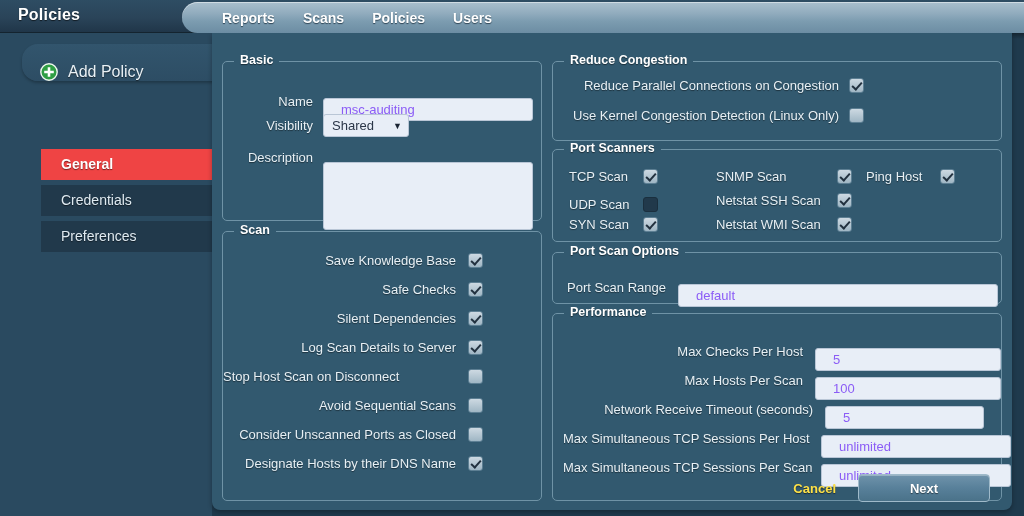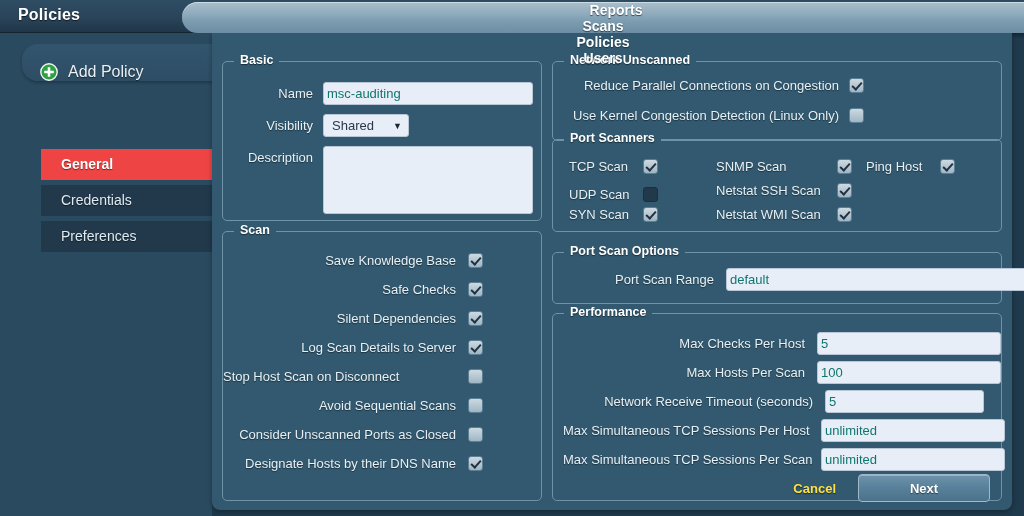--- a/index.html
+++ b/index.html
@@ -20,21 +20,21 @@
     position: absolute; left: 18px; top: 6px;
     font-size: 16px; font-weight: bold; color: #ffffff;
     text-shadow: 0 1px 1px rgba(0,0,0,.6);
     letter-spacing: .2px;
   }
   .nav-pill {
     position: absolute; left: 182px; top: 2px; width: 842px; height: 31px;
     border-radius: 16px 0 0 16px;
     background: linear-gradient(to bottom, #a9bfcd 0%, #90abbd 38%, #7c9cb0 62%, #6c8da3 100%);
     box-shadow: inset 0 1px 0 rgba(255,255,255,.45);
-    display: flex; align-items: center; flex-direction: column;
+    display: flex; align-items: center;
   }
   .nav-item {
     font-size: 14px; font-weight: bold; color: #ffffff;
     text-shadow: 0 1px 1px rgba(20,40,55,.75);
     padding: 0 14px;
     cursor: pointer;
     white-space: nowrap;
   }
   .nav-item:first-child { margin-left: 26px; }
 
@@ -113,23 +113,24 @@
     text-shadow: 0 1px 1px rgba(0,0,0,.45);
     text-align: right;
     white-space: nowrap;
   }
   .inp {
     background: #e8eef7;
     border: 1px solid #b9c6d6;
     border-radius: 3px;
     height: 23px;
     font-family: "Liberation Sans", sans-serif;
-    font-size: 13px; color: #0f766e;
-    padding: 0 3px;
+    font-size: 13px; color: #8b5cf6;
+    padding: 0 17px;
     outline: none;
+    margin-top: 16px;
   }
   textarea.inp { height: 68px; padding-top: 4px; resize: none; }
 
   .sel {
     background: #e8eef7;
     border: 1px solid #b9c6d6;
     border-radius: 3px;
     height: 23px; width: 86px;
     display: flex; align-items: center; justify-content: space-between;
     padding: 0 6px 0 8px;
@@ -255,32 +256,32 @@
         <div class="cb" style="margin-left:12px;"></div>
       </div>
       <div class="row" style="height:29px; justify-content:flex-end; padding-right:58px;">
         <div class="lbl">Designate Hosts by their DNS Name</div>
         <div class="cb checked" style="margin-left:12px;"></div>
       </div>
     </div>
   </div>
 
   <div class="fs" style="left:340px; top:28px; width:450px; height:80px;">
-    <div class="legend">Network Unscanned</div>
+    <div class="legend">Reduce Congestion</div>
     <div class="row" style="position:absolute; left:0; top:16px; width:100%; padding-left:16px;">
       <div class="lbl" style="width:270px;">Reduce Parallel Connections on Congestion</div>
       <div class="cb checked" style="margin-left:10px;"></div>
     </div>
     <div class="row" style="position:absolute; left:0; top:46px; width:100%; padding-left:16px;">
       <div class="lbl" style="width:270px;">Use Kernel Congestion Detection (Linux Only)</div>
       <div class="cb" style="margin-left:10px;"></div>
     </div>
   </div>
 
-  <div class="fs" style="left:340px; top:106px; width:450px; height:93px;">
+  <div class="fs" style="left:340px; top:116px; width:450px; height:93px;">
     <div class="legend">Port Scanners</div>
 
     <div style="position:absolute; left:16px; top:14px;">
       <div class="row" style="height:24px;">
         <div class="lbl" style="width:74px; text-align:left;">TCP Scan</div>
         <div class="cb checked"></div>
       </div>
       <div class="row" style="height:24px;align-items:flex-end;">
         <div class="lbl" style="width:74px; text-align:left;">UDP Scan</div>
         <div class="cb dark"></div>
@@ -310,21 +311,21 @@
       <div class="row" style="height:24px;">
         <div class="lbl" style="width:121px; text-align:left;">Netstat WMI Scan</div>
         <div class="cb checked"></div>
       </div>
     </div>
   </div>
 
   <div class="fs" style="left:340px; top:219px; width:450px; height:52px;">
     <div class="legend">Port Scan Options</div>
     <div class="row" style="position:absolute; left:14px; top:15px;">
-      <div class="lbl" style="text-align:left;margin-left:48px;">Port Scan Range</div>
+      <div class="lbl" style="text-align:left;">Port Scan Range</div>
       <input class="inp" style="margin-left: 12px; width: 320px;" value="default">
     </div>
   </div>
 
   <div class="fs" style="left:340px; top:280px; width:450px; height:188px;">
     <div class="legend">Performance</div>
 
     <div class="row" style="position:absolute; left:0; top:18px; width:100%; padding-left:14px;">
       <div class="lbl" style="width:246px;">Max Checks Per Host</div>
       <input class="inp" style="margin-left: 12px; width: 186px;" value="5">

